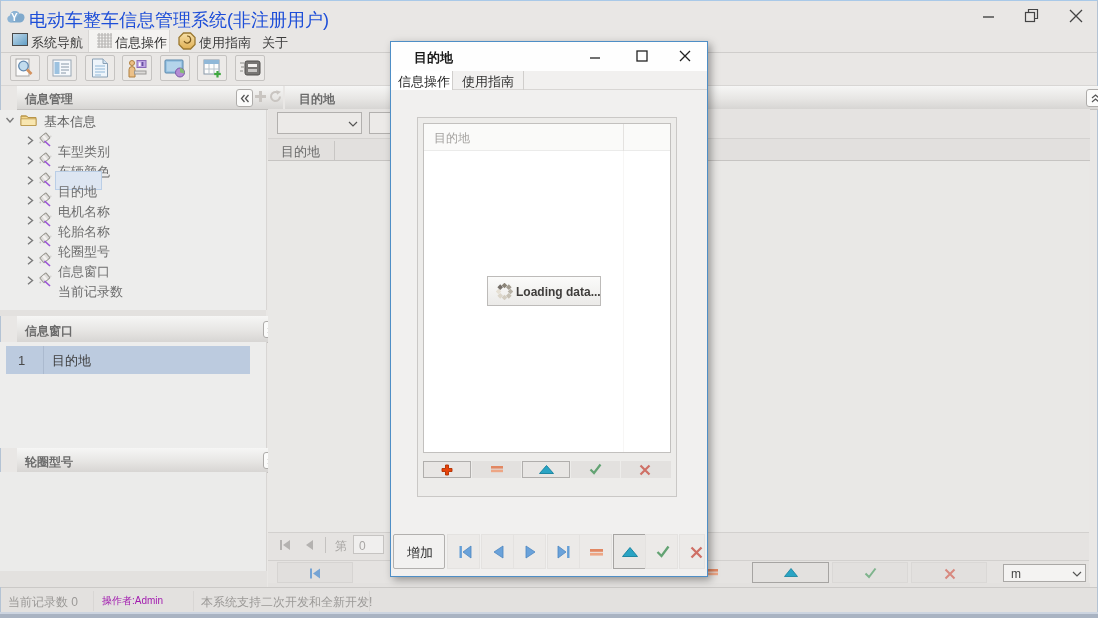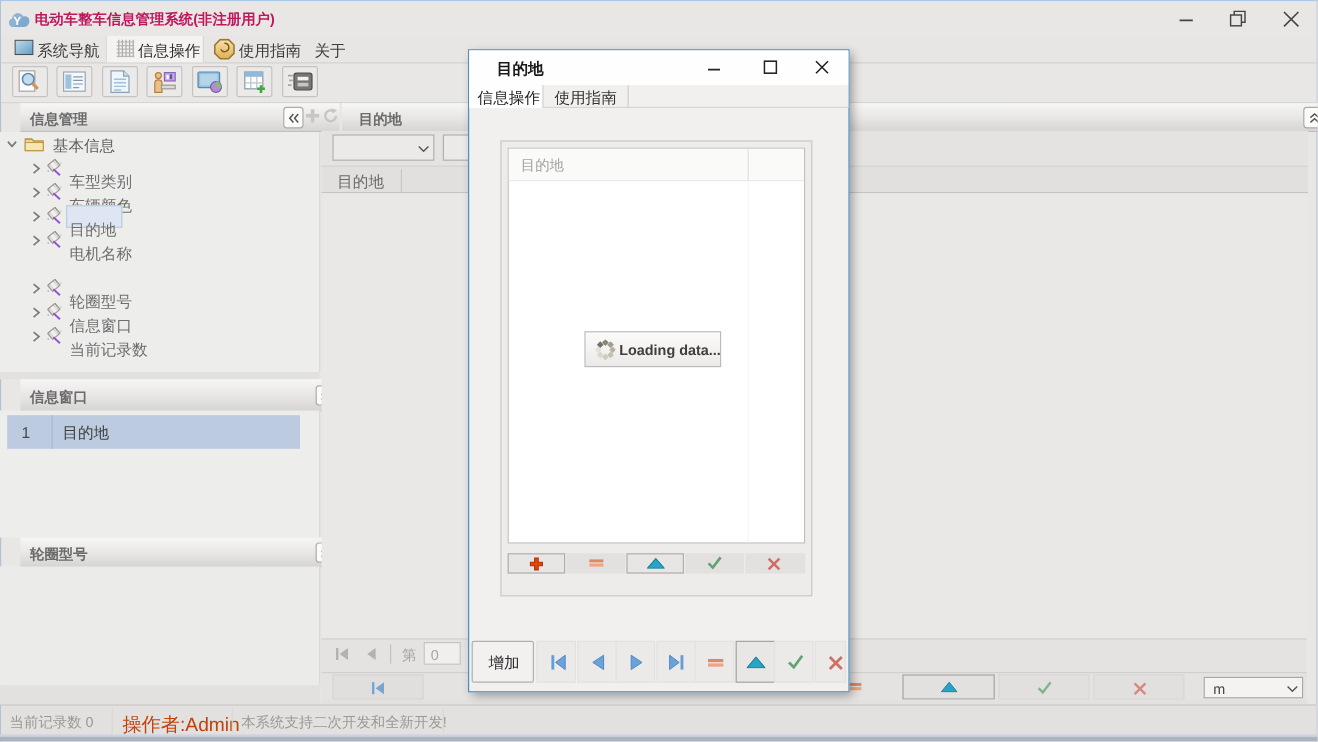--- a/index.html
+++ b/index.html
@@ -20,21 +20,21 @@
 <div class="abs" style="left:0;top:0;width:1098px;height:1px;background:#a9c9e8;"></div>
 <div class="abs" style="left:0;top:0;width:1px;height:618px;background:#b4c3d4;"></div>
 <div class="abs" style="left:1097px;top:0;width:1px;height:618px;background:#b4c3d4;"></div>
 
 <div id="titlebar" class="abs" style="left:1px;top:1px;width:1096px;height:29px;background:#e9e7e5;">
   <svg class="abs" style="left:6px;top:8px;" width="18" height="15" viewBox="0 0 18 15">
     <path d="M4.5 13.5 C1.8 13.5 0.5 11.8 0.5 9.9 C0.5 8.2 1.7 6.9 3.2 6.6 C3.3 4.0 5.4 2.0 8.0 2.0 C9.9 2.0 11.6 3.1 12.4 4.7 C12.8 4.6 13.2 4.5 13.7 4.5 C15.9 4.5 17.5 6.2 17.5 8.3 C17.5 10.7 15.8 13.5 13.2 13.5 Z" fill="#7fa9cc"></path>
     <path d="M4.5 13.5 C1.8 13.5 0.5 11.8 0.5 9.9 C0.5 8.2 1.7 6.9 3.2 6.6 C3.3 4.0 5.4 2.0 8.0 2.0 C9.9 2.0 11.6 3.1 12.4 4.7 L10 8 Z" fill="#93b9d8" opacity="0.7"></path>
     <text x="4" y="12" font-size="10" font-weight="bold" fill="#ffffff" font-family="Liberation Sans">Y</text>
   </svg>
-  <div class="abs" style="left:28px;top:7px;font-size:12px;font-weight:bold;color:#be185d;">电动车整车信息管理系统(非注册用户)</div>
+  <div class="abs" style="left:28px;top:7px;font-size:18px;font-weight:normal;color:#1d4ed8;">电动车整车信息管理系统(非注册用户)</div>
   <svg class="abs" style="left:981px;top:8px;" width="14" height="14" viewBox="0 0 14 14">
       <line x1="1" y1="8" x2="12" y2="8" stroke="#444" stroke-width="1.4"></line>
     </svg>
   <svg class="abs" style="left:1023px;top:7px;" width="16" height="16" viewBox="0 0 16 16">
       <rect x="1.5" y="4.5" width="9" height="9" fill="none" stroke="#444" stroke-width="1.2"></rect>
       <path d="M4.5 4.5 L4.5 1.5 L13.5 1.5 L13.5 10.5 L10.5 10.5" fill="none" stroke="#444" stroke-width="1.2"></path>
     </svg>
   <svg class="abs" style="left:1068px;top:8px;" width="14" height="14" viewBox="0 0 14 14">
       <path d="M1 1 L13 13 M13 1 L1 13" stroke="#444" stroke-width="1.3"></path>
     </svg>
@@ -246,20 +246,35 @@
           <g transform="rotate(-40 7 6)">
             <rect x="3" y="2.5" width="8" height="6.5" rx="0.5" fill="#dedcda" stroke="#98968f" stroke-width="1"></rect>
             <rect x="5.6" y="3" width="2.6" height="5.5" fill="#f4f2f0"></rect>
           </g>
           <line x1="6.5" y1="9" x2="12" y2="14" stroke="#9b51d8" stroke-width="1.6"></line>
           <circle cx="2.3" cy="10.5" r="0.9" fill="#c4c2c0"></circle>
           <circle cx="12.8" cy="4.2" r="0.8" fill="#d0cecc"></circle>
         </svg>
         <div class="titem">电机名称</div>
       </div>
+    <div class="treerow" style="top:100px;">
+        <svg class="abs" style="left:27px;top:6px;" width="7" height="9" viewBox="0 0 7 9">
+          <path d="M1 0.8 L5.5 4.5 L1 8.2" fill="none" stroke="#7a7a7a" stroke-width="1.4"></path>
+        </svg>
+        <svg class="abs" style="left:38px;top:2px;" width="15" height="16" viewBox="0 0 15 16">
+          <g transform="rotate(-40 7 6)">
+            <rect x="3" y="2.5" width="8" height="6.5" rx="0.5" fill="#dedcda" stroke="#98968f" stroke-width="1"></rect>
+            <rect x="5.6" y="3" width="2.6" height="5.5" fill="#f4f2f0"></rect>
+          </g>
+          <line x1="6.5" y1="9" x2="12" y2="14" stroke="#9b51d8" stroke-width="1.6"></line>
+          <circle cx="2.3" cy="10.5" r="0.9" fill="#c4c2c0"></circle>
+          <circle cx="12.8" cy="4.2" r="0.8" fill="#d0cecc"></circle>
+        </svg>
+        <div class="titem">轮胎名称</div>
+      </div>
     <div class="treerow" style="top:120px;">
         <svg class="abs" style="left:27px;top:6px;" width="7" height="9" viewBox="0 0 7 9">
           <path d="M1 0.8 L5.5 4.5 L1 8.2" fill="none" stroke="#7a7a7a" stroke-width="1.4"></path>
         </svg>
         <svg class="abs" style="left:38px;top:2px;" width="15" height="16" viewBox="0 0 15 16">
           <g transform="rotate(-40 7 6)">
             <rect x="3" y="2.5" width="8" height="6.5" rx="0.5" fill="#dedcda" stroke="#98968f" stroke-width="1"></rect>
             <rect x="5.6" y="3" width="2.6" height="5.5" fill="#f4f2f0"></rect>
           </g>
           <line x1="6.5" y1="9" x2="12" y2="14" stroke="#9b51d8" stroke-width="1.6"></line>
@@ -399,21 +414,21 @@
       <svg class="abs" style="left:68px;top:6px;" width="10" height="6" viewBox="0 0 10 6">
           <path d="M1 1 L5 5 L9 1" fill="none" stroke="#555" stroke-width="1.2"></path>
         </svg>
     </div>
   </div>
   <div class="abs" style="left:0;top:497px;width:822px;height:4px;background:#e3e1df;"></div>
 </div>
 
 <div id="statusbar" class="abs" style="left:1px;top:587px;width:1096px;height:26px;background:#e3e1df;border-top:1px solid #cbc9c7;">
   <div class="abs" style="left:7px;top:6px;font-size:12px;color:#9b9997;">当前记录数 0</div>
-  <div class="abs" style="left:101px;top:6px;font-size:16px;color:#c2410c;">操作者:Admin</div>
+  <div class="abs" style="left:101px;top:6px;font-size:10px;color:#a21caf;">操作者:Admin</div>
   <div class="abs" style="left:200px;top:6px;font-size:12px;color:#9b9997;">本系统支持二次开发和全新开发!</div>
   <div class="abs" style="left:92px;top:3px;width:1px;height:20px;background:#d8d6d4;"></div>
   <div class="abs" style="left:192px;top:3px;width:1px;height:20px;background:#d8d6d4;"></div>
   <div class="abs" style="left:368px;top:3px;width:1px;height:20px;background:#d8d6d4;"></div>
 </div>
 <div class="abs" style="left:0;top:612px;width:1098px;height:2px;background:#ccd4e0;"></div>
 <div class="abs" style="left:0;top:614px;width:1098px;height:4px;background:#a9b3c2;"></div>
 
 <div id="dialog" class="abs" style="left:390px;top:41px;width:318px;height:536px;background:#f1f0ef;border:1px solid #4e8ec6;box-shadow:3px 3px 8px rgba(0,0,0,0.35);box-sizing:border-box;">
 

